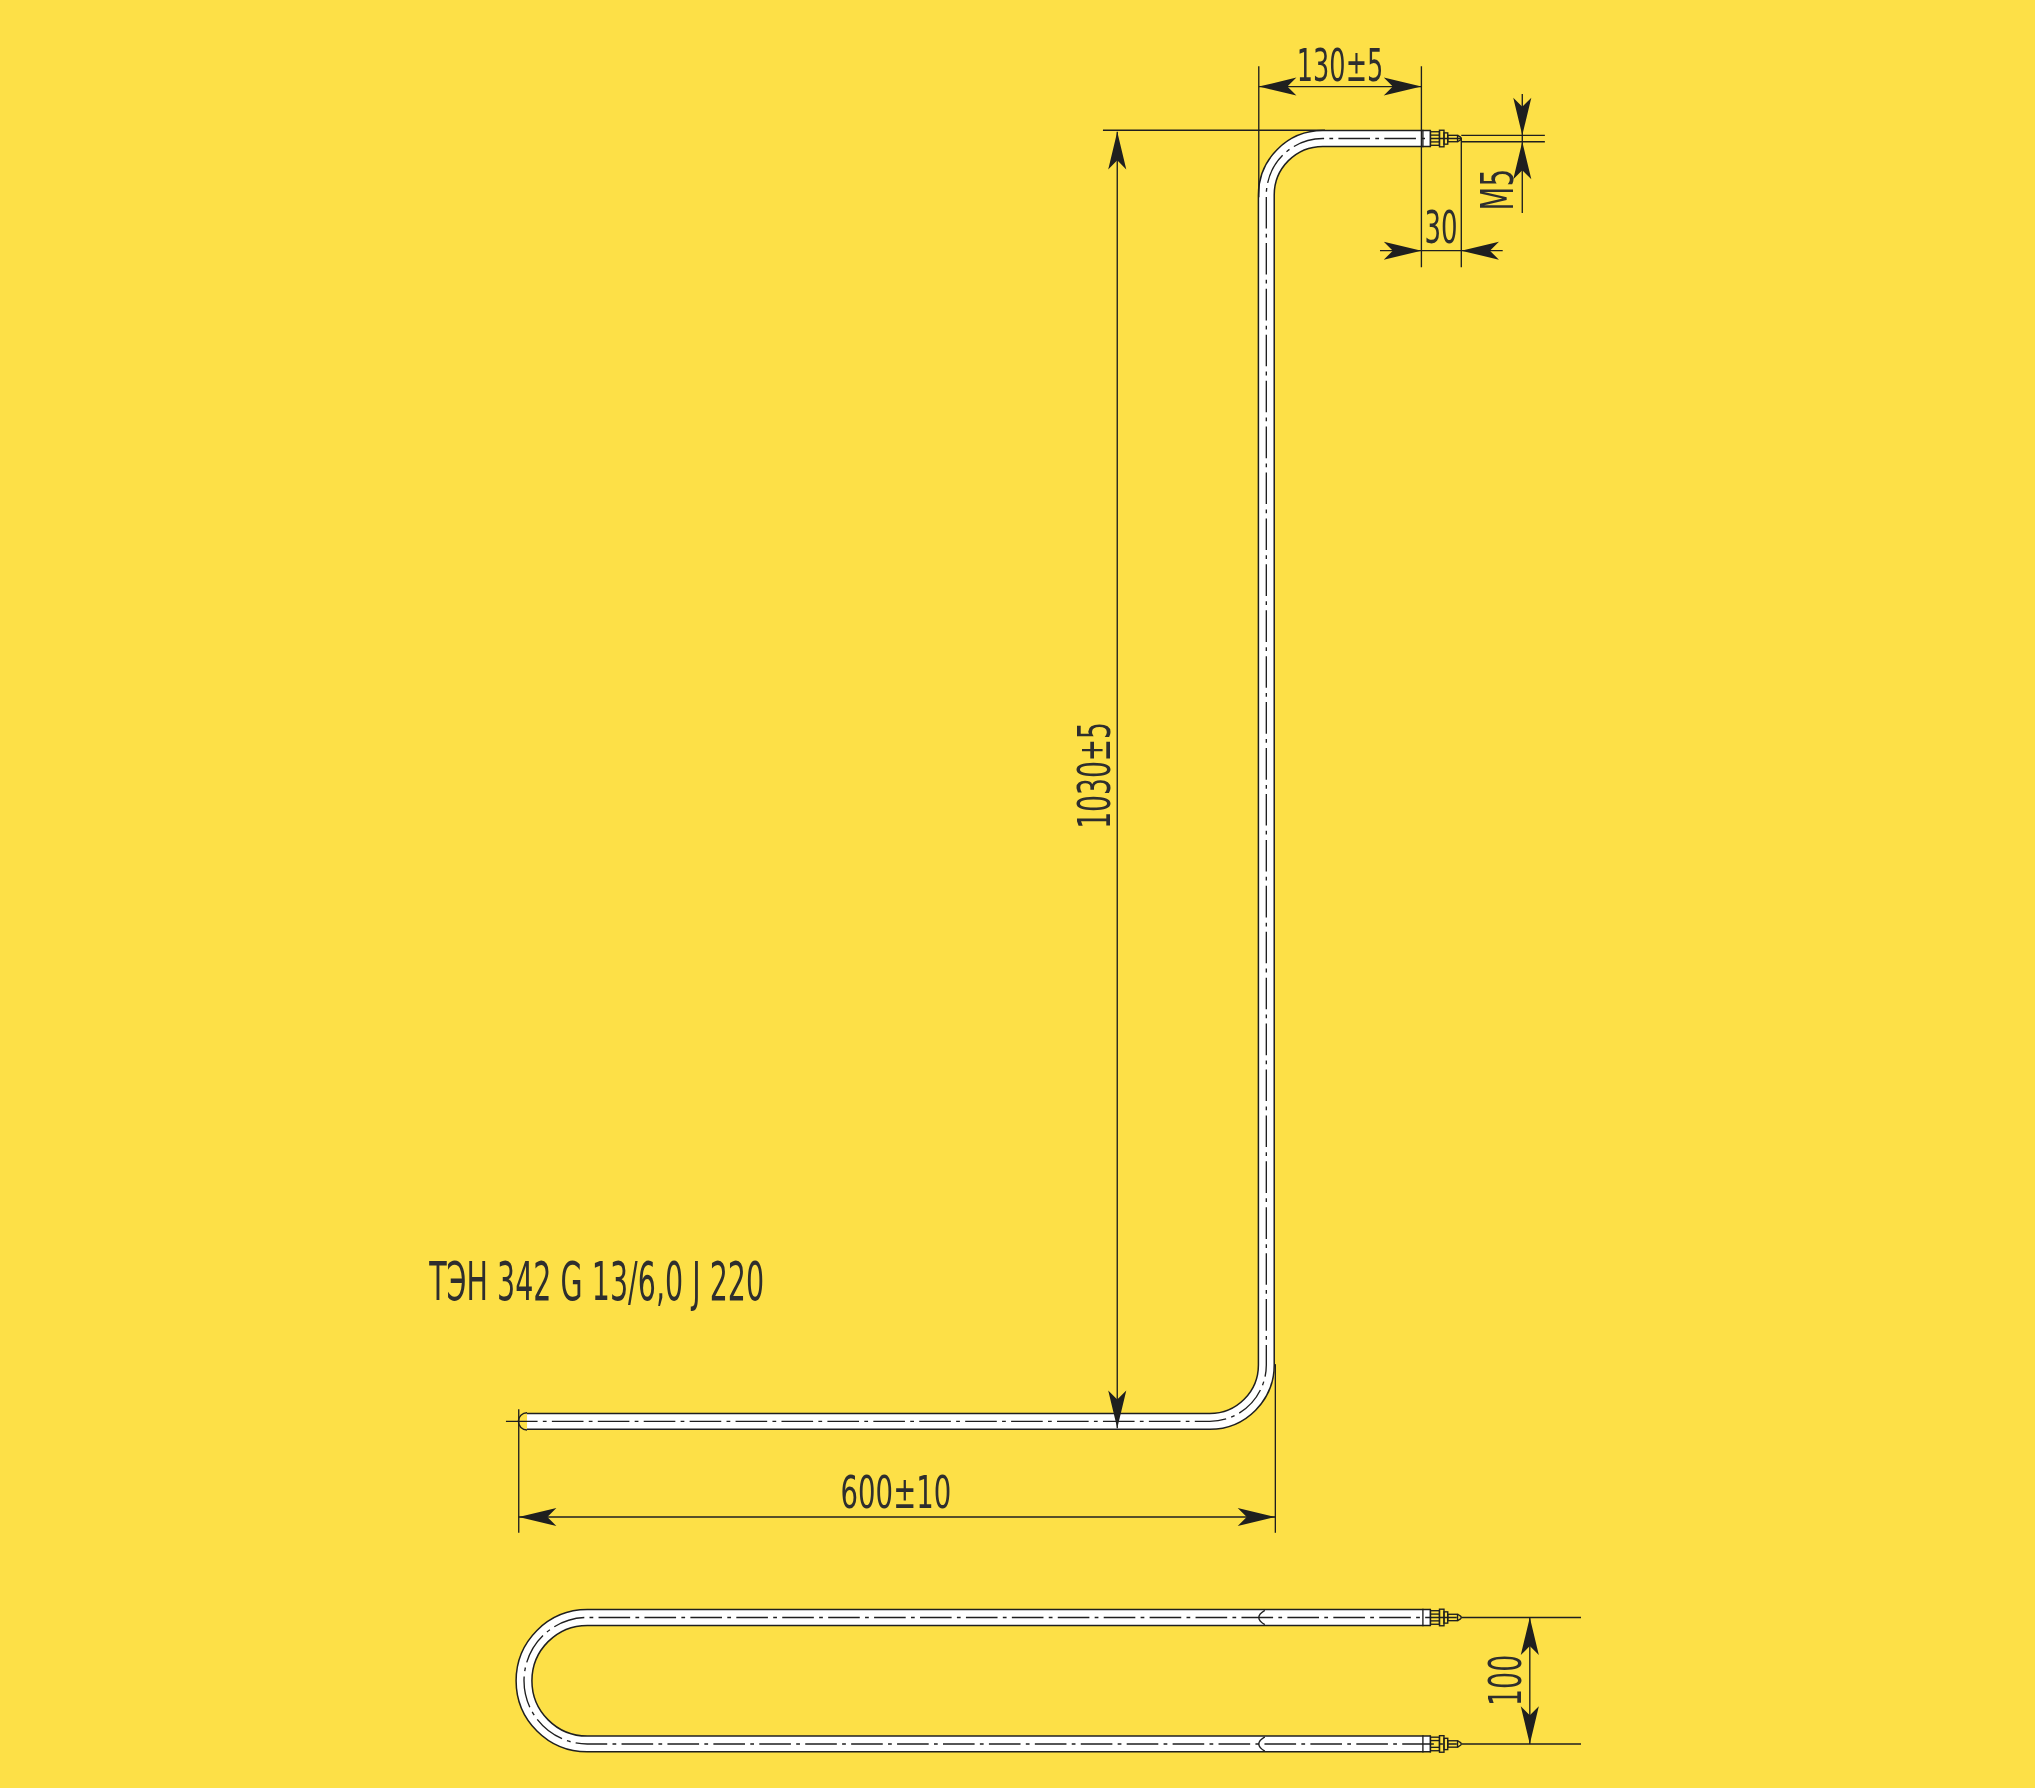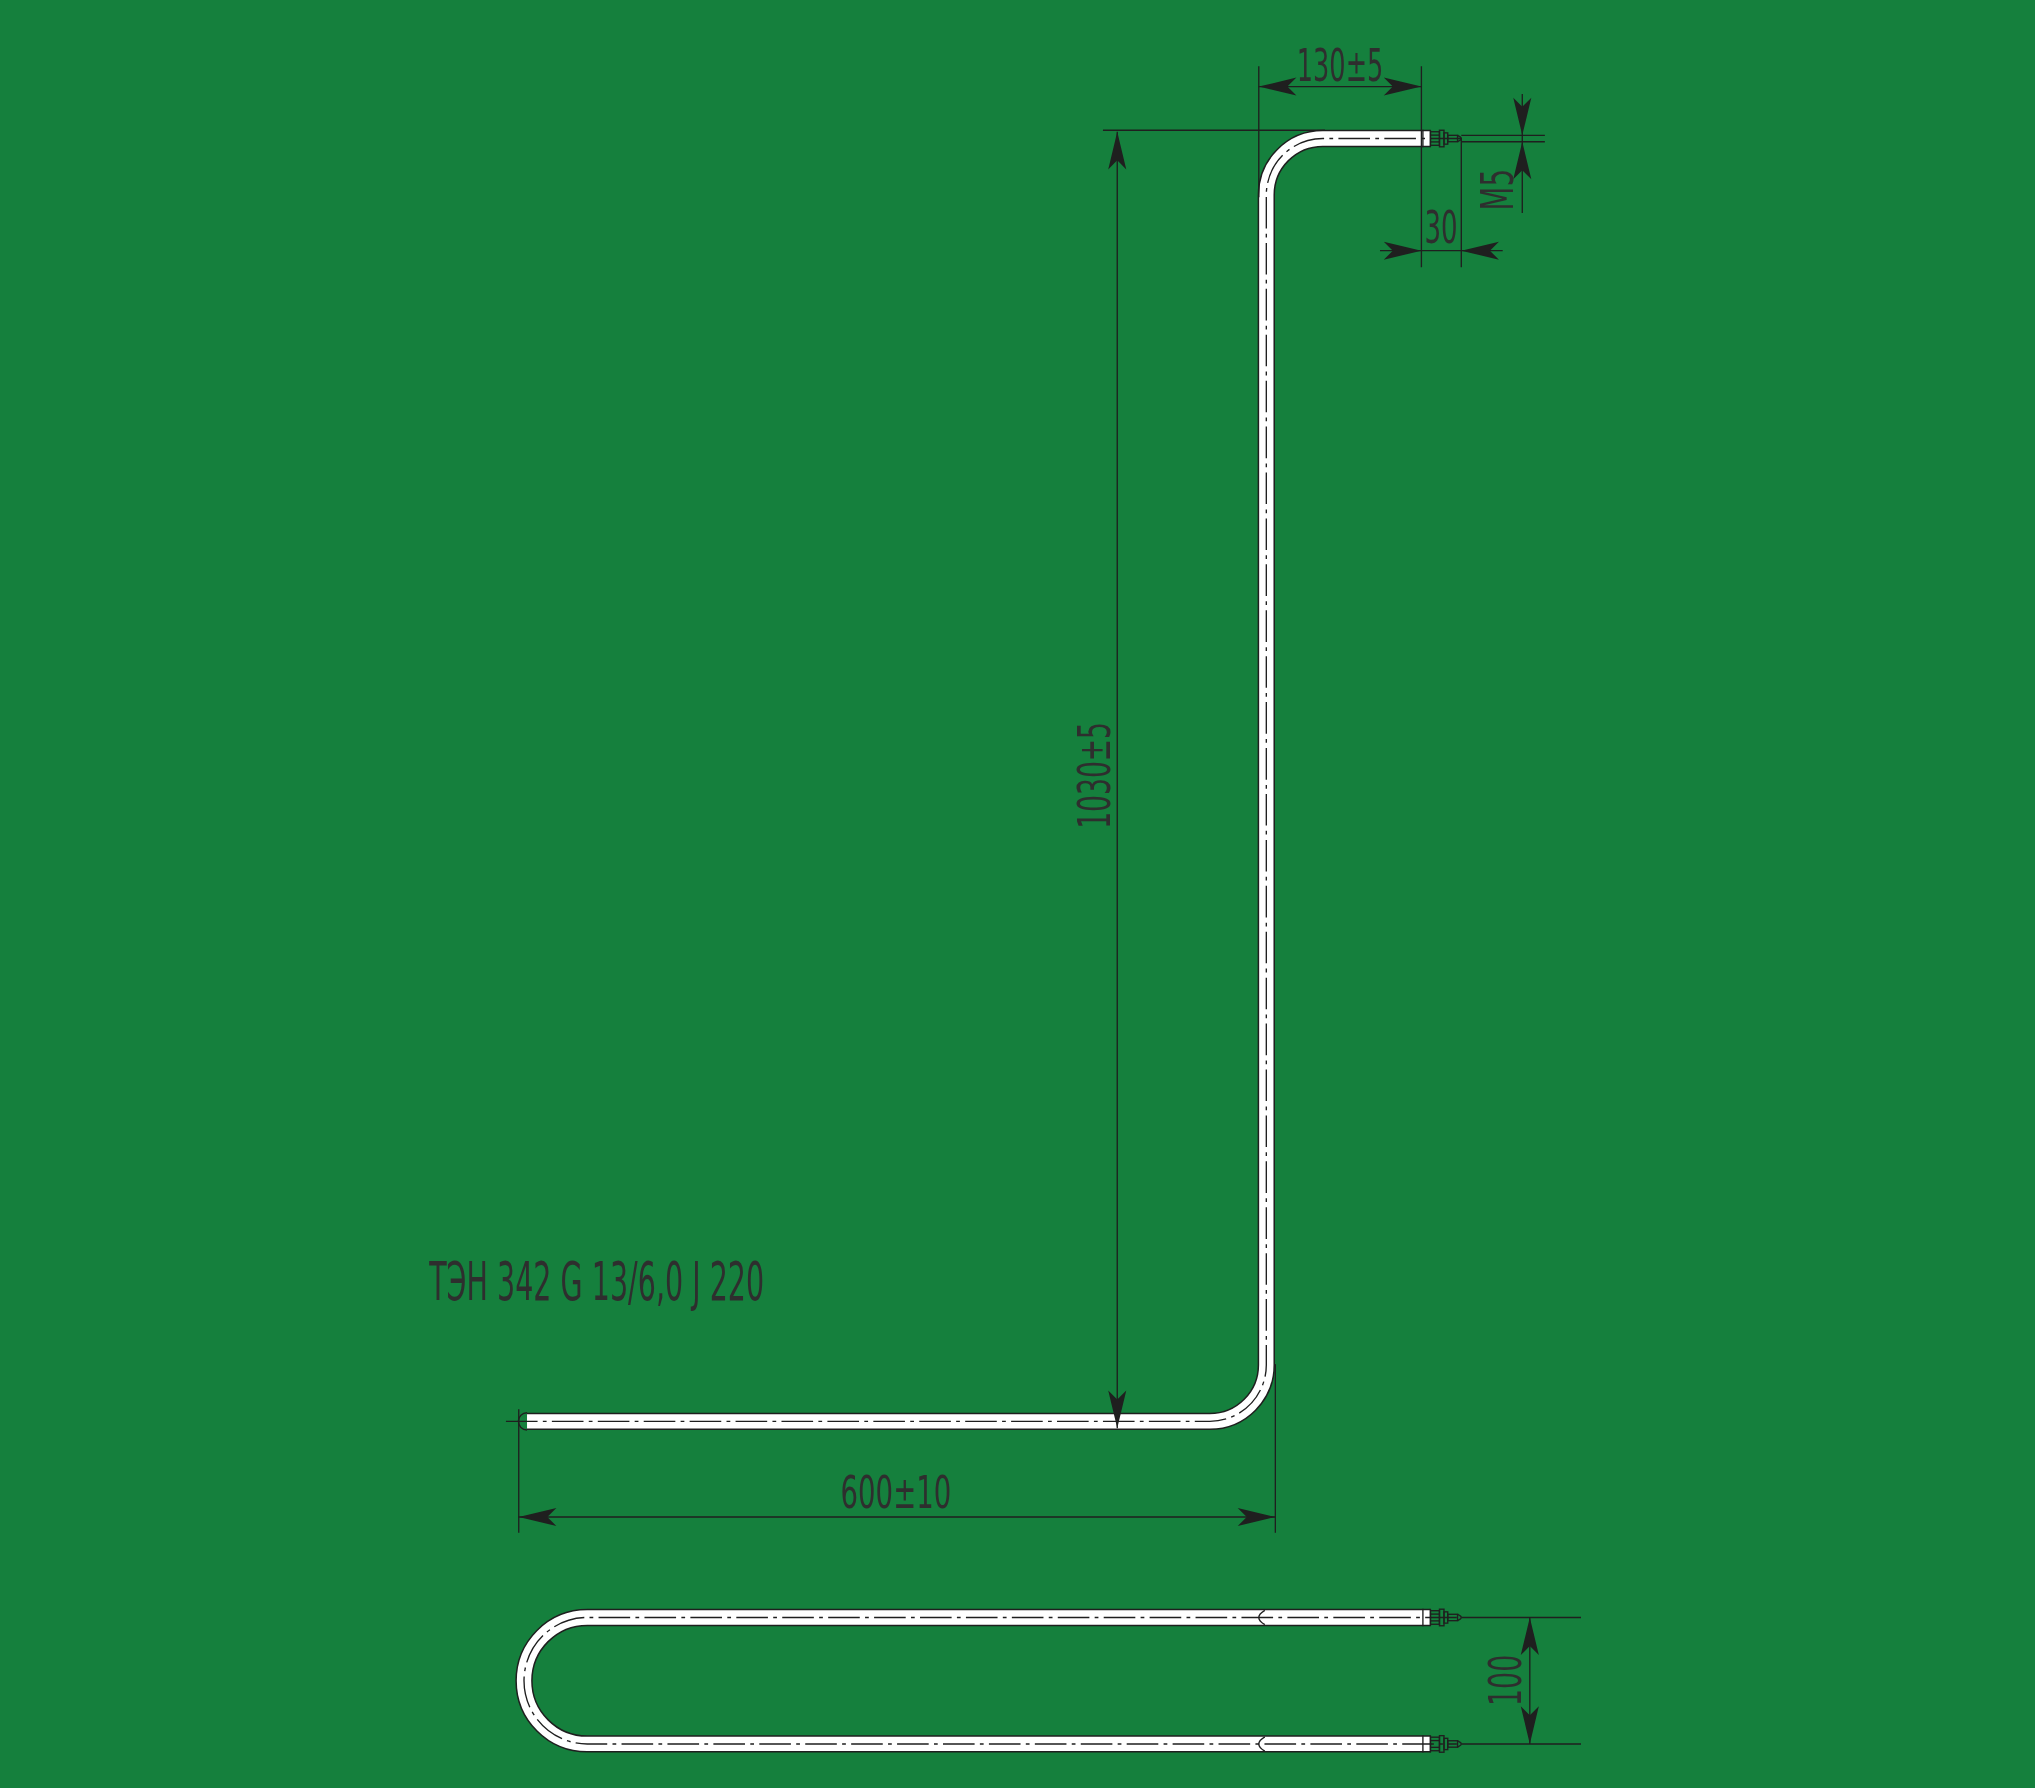--- a/index.html
+++ b/index.html
@@ -4,21 +4,21 @@
 <style>
   html, body {
     margin: 0;
     padding: 0;
     background: #ffffff;
   }
   .page {
     position: relative;
     width: 2035px;
     height: 1788px;
-    background: #15803d;
+    background: #fde047;
     overflow: hidden;
   }
   svg text {
     font-family: "DejaVu Sans", "Liberation Sans", sans-serif;
     font-weight: 400;
   }
   .dim-text {
     font-size: 60px;
   }
   .part-text {

